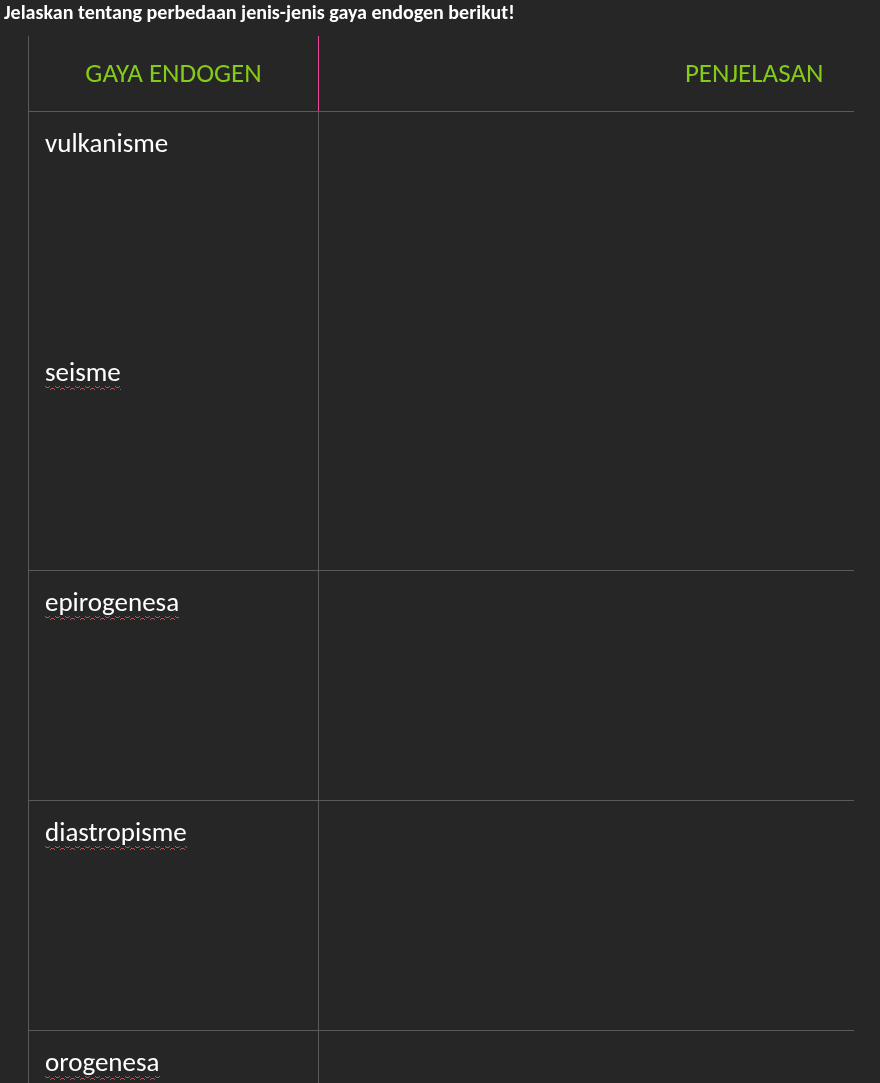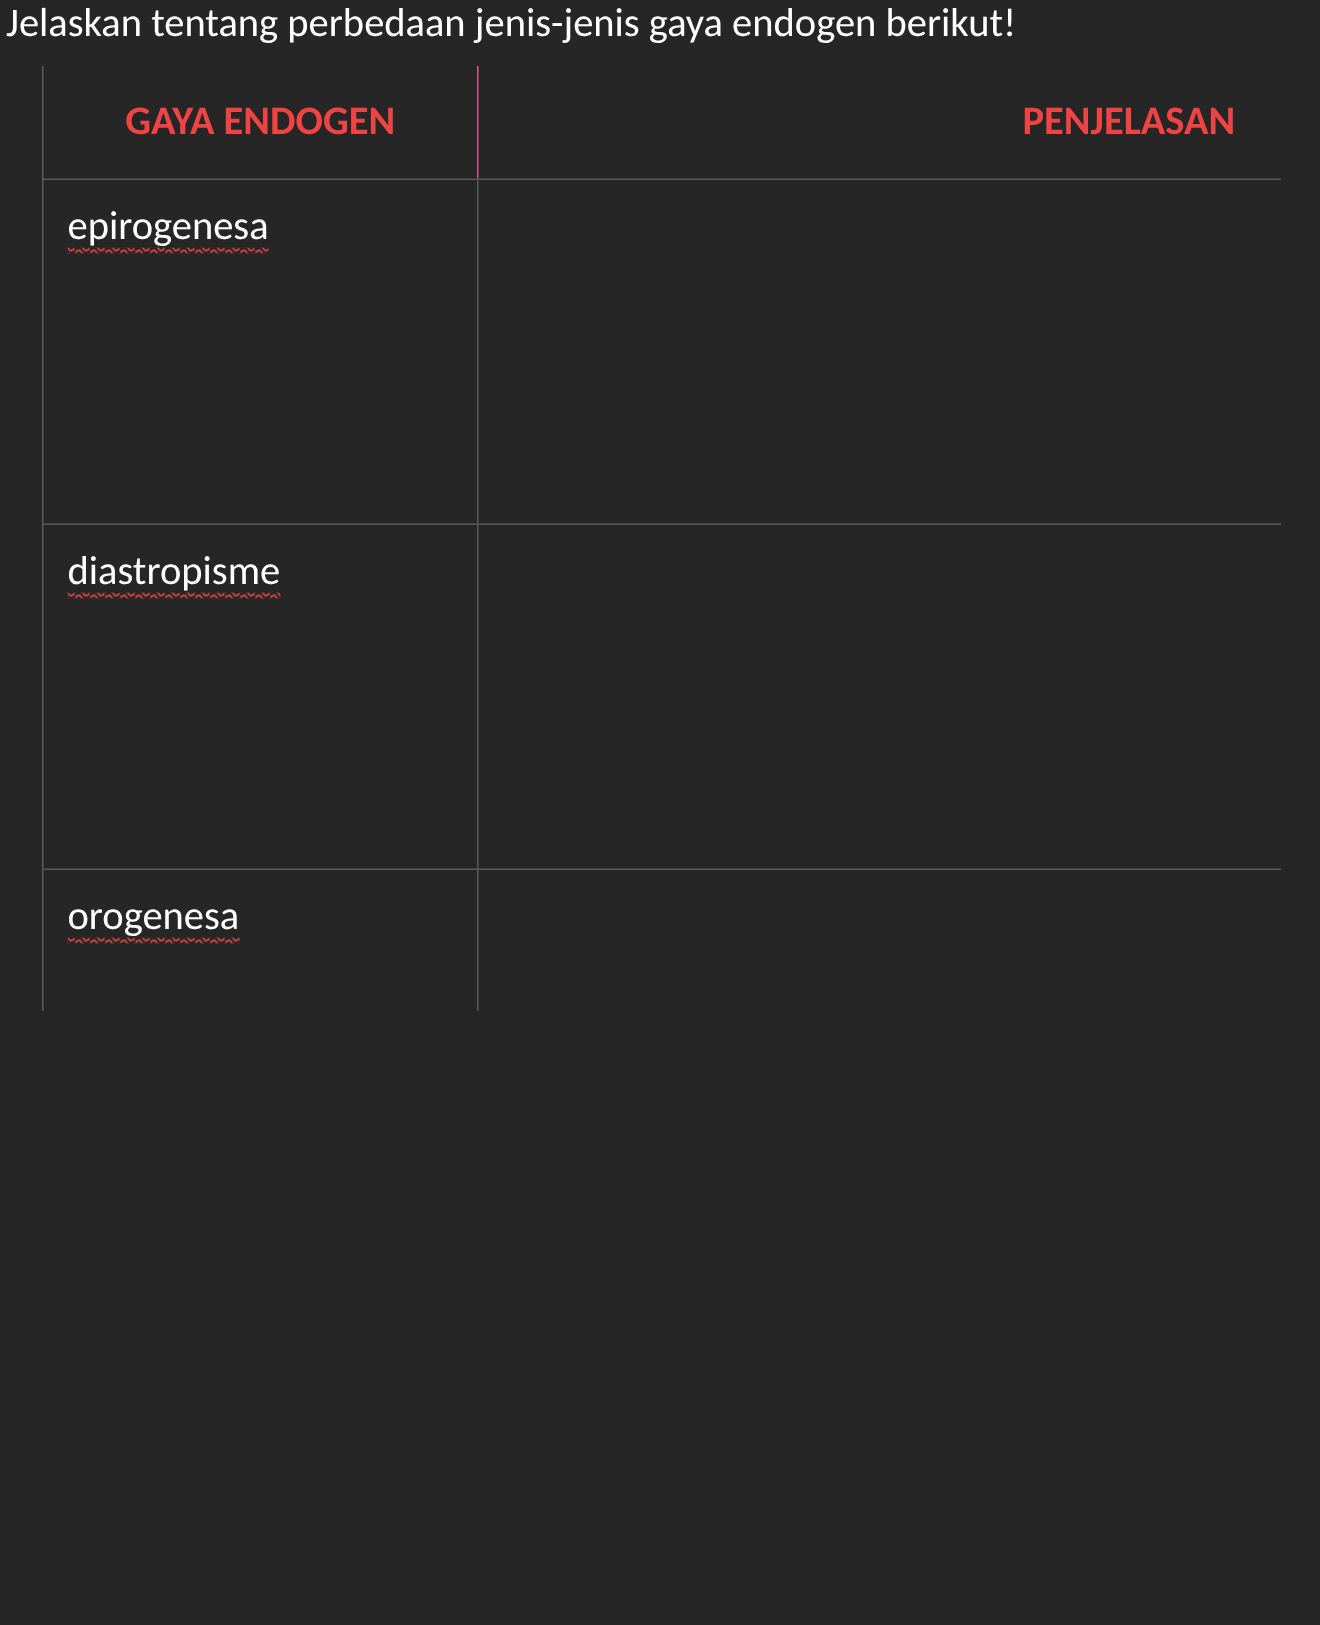--- a/index.html
+++ b/index.html
@@ -7,45 +7,45 @@
     padding: 0;
     width: 880px;
     height: 1083px;
     background: #262626;
     color: #eeeeee;
     font-family: "Calibri", "Segoe UI", Arial, sans-serif;
     overflow: hidden;
   }
 
   .prompt {
-    font-size: 27px;
+    font-size: 20px;
     line-height: 1.2;
     padding: 0 4px 12px 4px;
     color: #ffffff;
-    font-weight: 400;
+    font-weight: 700;
   }
 
   .table-wrap {
     position: relative;
     margin-left: 28px;
   }
 
   table {
     border-collapse: collapse;
     width: 825px;
     table-layout: fixed;
   }
 
   col.col-left  { width: 290px; }
   col.col-right { width: 535px; }
 
   th {
     font-size: 27px;
-    font-weight: 700;
-    color: #ef4444;
+    font-weight: 400;
+    color: #84cc16;
     padding: 20px 12px 22px 12px;
     text-align: center;
     border: 1px solid #5a5a5a;
     border-top: none;
     border-right: none;
   }
   th.col-right-h { border-left: 1px solid #ec4899; text-align: right; padding-right: 30px;}
   th.col-left-h  { border-left: 1px solid #5a5a5a; }
 
   td {
@@ -94,21 +94,37 @@
     <colgroup>
       <col class="col-left">
       <col class="col-right">
     </colgroup>
     <tbody>
         <tr class="header-row">
       <th class="col-left-h">GAYA ENDOGEN</th>
       <th class="col-right-h">PENJELASAN</th>
     </tr>
 
+    <tr>
+      <td class="left-cell">
+        <span>vulkanisme</span>
+      </td>
+      <td class="right-cell">
+        <span></span>
+      </td>
+    </tr>
 
+    <tr>
+      <td class="left-cell">
+        <span class="squiggle">seisme</span>
+      </td>
+      <td class="right-cell">
+        <span></span>
+      </td>
+    </tr>
 
     <tr class="sep">
       <td class="left-cell">
         <span class="squiggle">epirogenesa</span>
       </td>
       <td class="right-cell">
         <span></span>
       </td>
     </tr>
 

